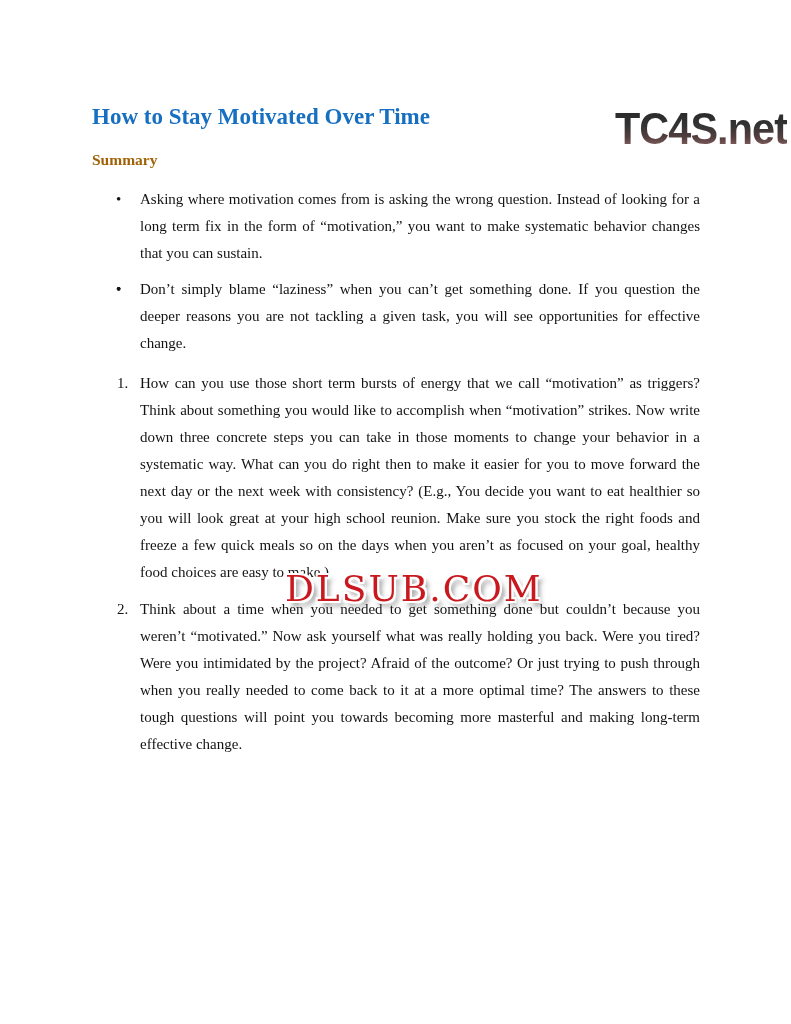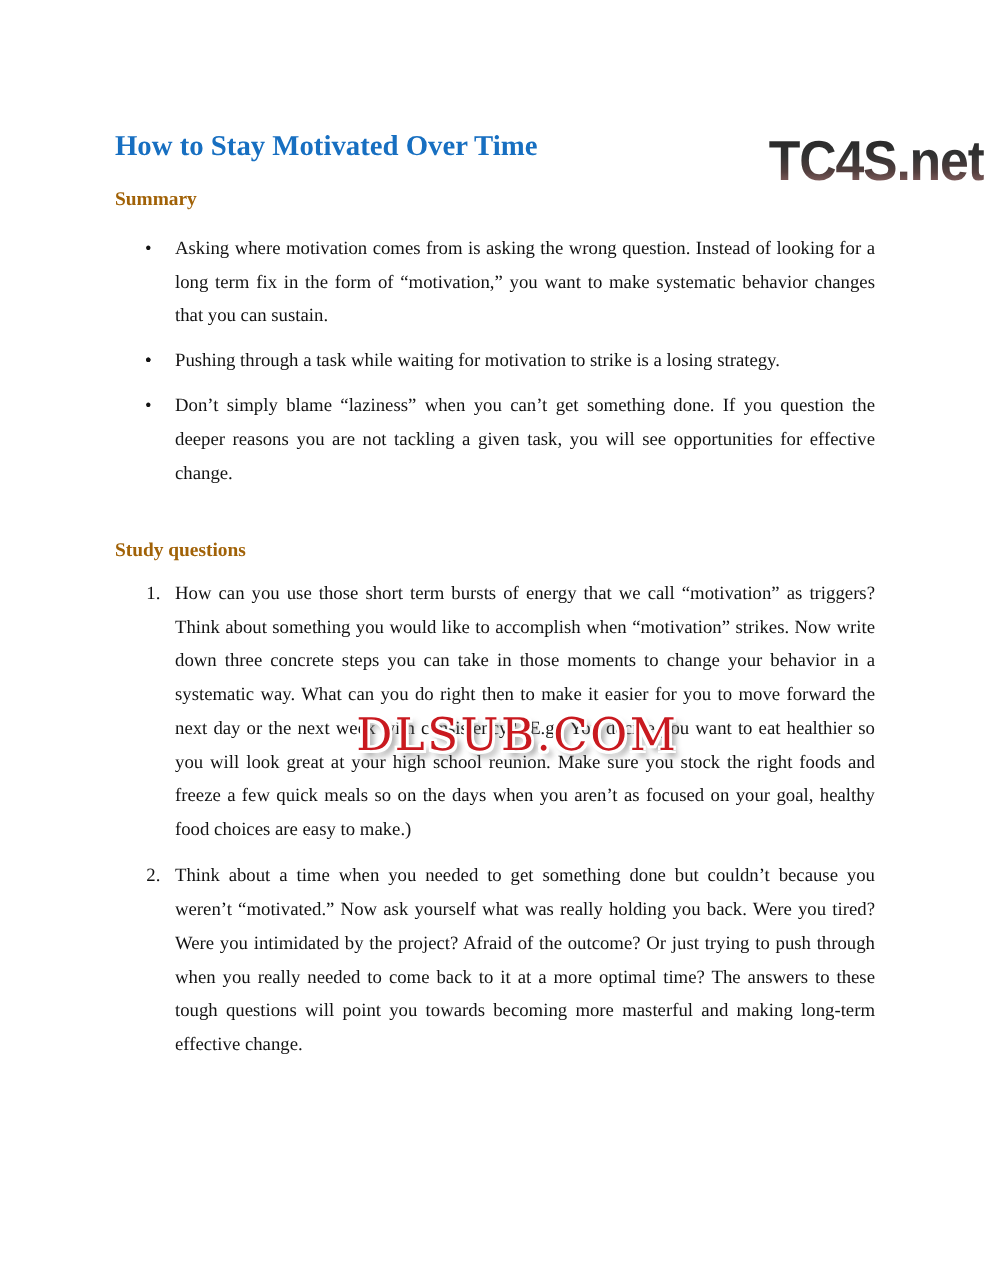--- a/index.html
+++ b/index.html
@@ -111,29 +111,27 @@
     <ul class="bullets">
       <li>
         <span class="marker">•</span>
         <span>Asking where motivation comes from is asking the wrong question. Instead of looking for a long term fix in the form of “motivation,” you want to make systematic behavior changes that you can sustain.</span>
       </li>
       <li>
         <span class="marker">•</span>
       </li>
       <li>
         <span class="marker">•</span>
-        <span>Pushing through a task while waiting for motivation to strike is a losing strategy.</span>
       </li>
       <li>
         <span class="marker">•</span>
         <span>Don’t simply blame “laziness” when you can’t get something done. If you question the deeper reasons you are not tackling a given task, you will see opportunities for effective change.</span>
       </li>
     </ul>
 
-    <div class="section-heading study">Study questions</div>
 
     <ol class="questions">
       <li>
         <span class="marker">1.</span>
         <span>How can you use those short term bursts of energy that we call “motivation” as triggers?  Think about something you would like to accomplish when “motivation” strikes. Now write down three concrete steps you can take in those moments to change your behavior in a systematic way. What can you do right then to make it easier for you to move forward the next day or the next week with consistency? (E.g., You decide you want to eat healthier so you will look great at your high school reunion. Make sure you stock the right foods and freeze a few quick meals so on the days when you aren’t as focused on your goal, healthy food choices are easy to make.)</span>
       </li>
       <li>
         <span class="marker">2.</span>
         <span>Think about a time when you needed to get something done but couldn’t because you weren’t “motivated.” Now ask yourself what was really holding you back. Were you tired? Were you intimidated by the project? Afraid of the outcome? Or just trying to push through when you really needed to come back to it at a more optimal time? The answers to these tough questions will point you towards becoming more masterful and making long-term effective change.</span>
       </li>

